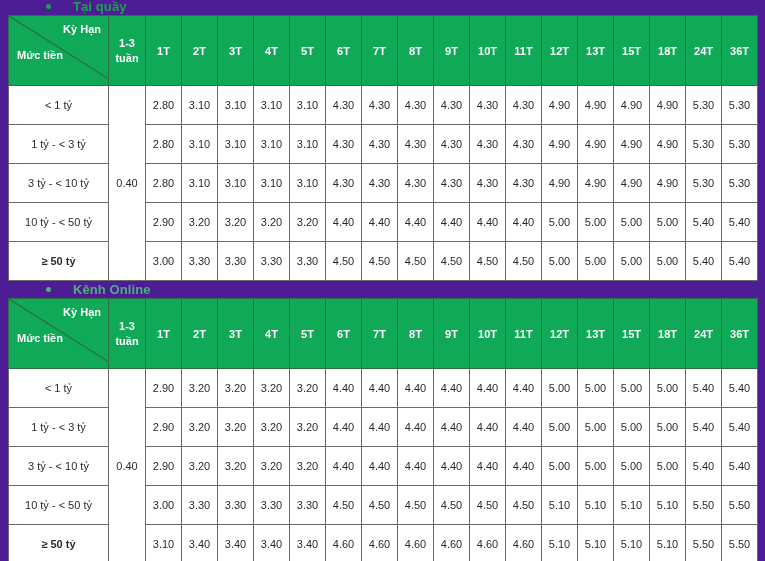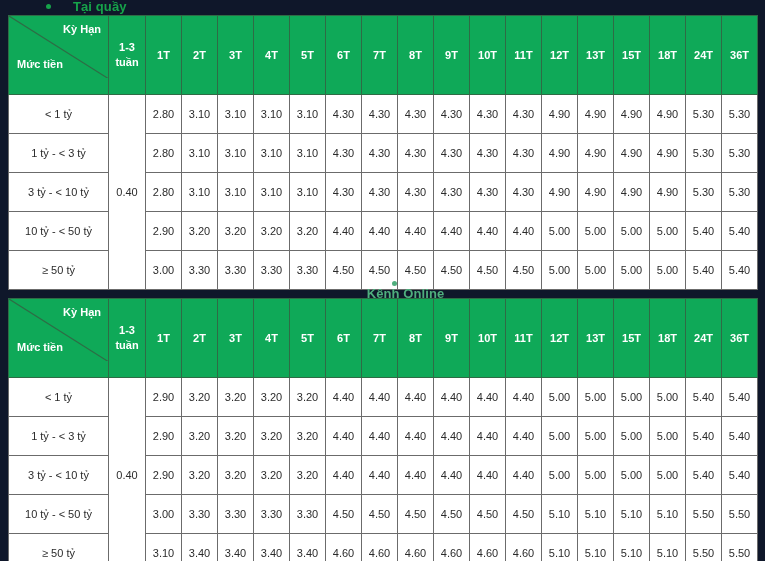--- a/index.html
+++ b/index.html
@@ -10,42 +10,42 @@
     width: 765px;
     height: 561px;
     background: #ffffff;
     font-family: "Liberation Sans", sans-serif;
     overflow: hidden;
   }
   .page {
     position: relative;
     width: 765px;
     height: 561px;
-    background: #0f172a;
+    background: #4c1d95;
   }
 
   
   .section-title {
     display: flex;
     align-items: center;
     height: 16px;
     padding-left: 46px;
     font-size: 13px;
     font-weight: 700;
     letter-spacing: .1px;
   }
   .section-title .bullet {
     width: 5px; height: 5px;
     border-radius: 50%;
     margin-right: 22px;
     flex: 0 0 auto;
   }
   .title-1 { color: #16a34a; }
   .title-1 .bullet { background: #16a34a; }
-  .title-2 { color: #4fae7d; flex-direction: column; }
+  .title-2 { color: #4fae7d; }
   .title-2 .bullet { background: #4fae7d; }
 
   .title-block-1 { position: absolute; top: -2px; left: 0; width: 765px; }
   .title-block-2 { position: absolute; top: 281px; left: 0; width: 765px; }
 
   
   .tbl-wrap { position: absolute; left: 8px; width: 750px; }
   .tbl-wrap.t1 { top: 15px; }
   .tbl-wrap.t2 { top: 298px; }
 
@@ -63,21 +63,21 @@
     font-weight: 400;
     color: #2b2b2b;
   }
 
   
   table.rate thead th {
     background: #0fa958;
     color: #ffffff;
     font-size: 11px;
     font-weight: 700;
-    height: 79px;
+    height: 70px;
     border-color: #2f6b45;
   }
   th.corner {
     position: relative;
     width: 100px;
     background: #0fa958;
     padding: 0;
     overflow: hidden;
   }
   th.corner .diag {
@@ -111,21 +111,21 @@
   table.rate tbody td {
     height: 39px;
     font-size: 11px;
   }
   td.rowlabel {
     width: 100px;
     font-size: 10.5px;
     color: #1f1f1f;
     white-space: nowrap;
   }
-  td.rowlabel.bold { font-weight: 400; }
+  td.rowlabel.bold { font-weight: 700; }
   td.weekval {
     width: 37px;
     font-size: 11px;
   }
   td.val { font-size: 11px; }
 </style>
 </head>
 <body>
 
 <div class="page">

